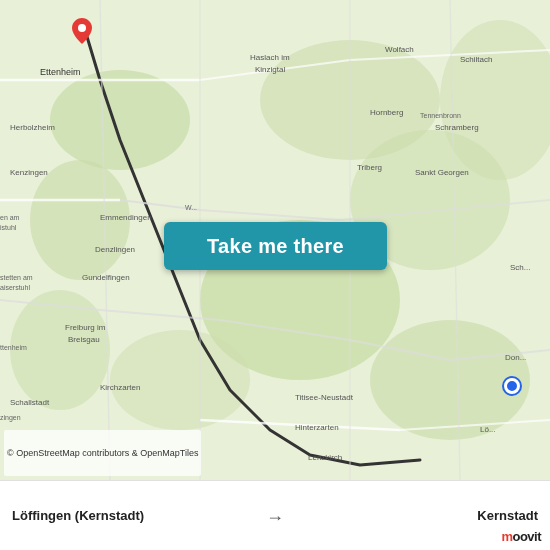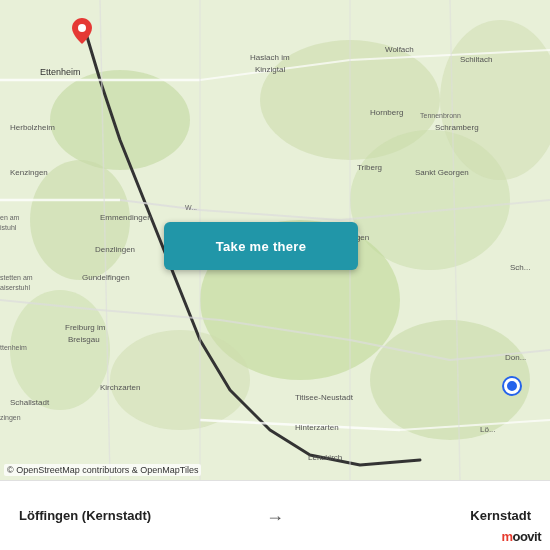--- a/index.html
+++ b/index.html
@@ -23,27 +23,27 @@
     #map-svg {
       width: 100%;
       height: 100%;
     }
 
     
     #take-me-there-btn {
       position: absolute;
       top: 222px;
       left: 164px;
-      width: 194px;
+      width: 223px;
       height: 48px;
       background: #2196a8;
       color: white;
       border: none;
       border-radius: 6px;
-      font-size: 13px;
+      font-size: 20px;
       font-weight: 600;
       cursor: pointer;
       display: flex;
       align-items: center;
       justify-content: center;
       box-shadow: 0 2px 6px rgba(0,0,0,0.3);
       letter-spacing: 0.3px;
     }
 
     
@@ -69,21 +69,21 @@
     }
 
     
     #attribution {
       position: absolute;
       bottom: 4px;
       left: 4px;
       font-size: 9px;
       color: #333;
       background: rgba(255,255,255,0.75);
-      padding: 1px 3px;
+      padding: 18px 3px;
       border-radius: 2px;
     }
 
     
     #moovit-logo {
       position: absolute;
       bottom: 4px;
       right: 4px;
       font-size: 14px;
       font-weight: bold;
@@ -94,21 +94,21 @@
       letter-spacing: -0.5px;
     }
 
     
     #bottom-bar {
       width: 550px;
       height: 70px;
       background: #fff;
       display: flex;
       align-items: center;
-      padding: 0 19px;
+      padding: 0 12px;
       border-top: 1px solid #e0e0e0;
     }
 
     #origin-label {
       font-size: 13px;
       font-weight: 600;
       color: #222;
       flex: 1;
     }
 

